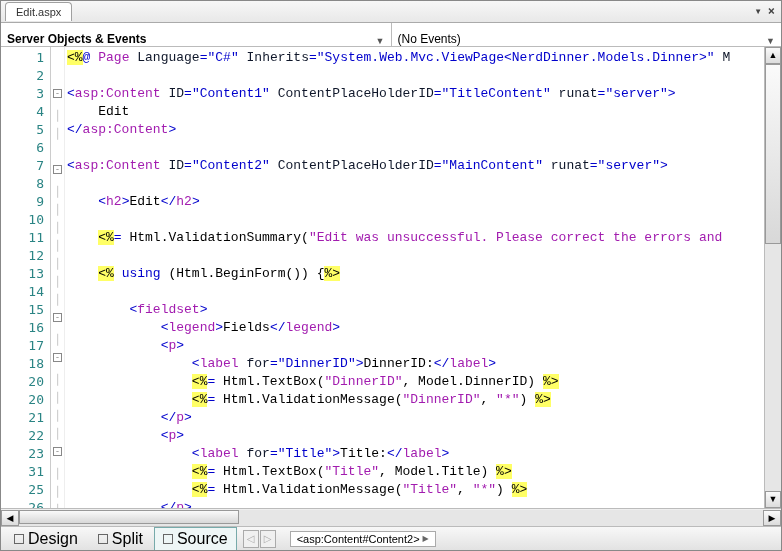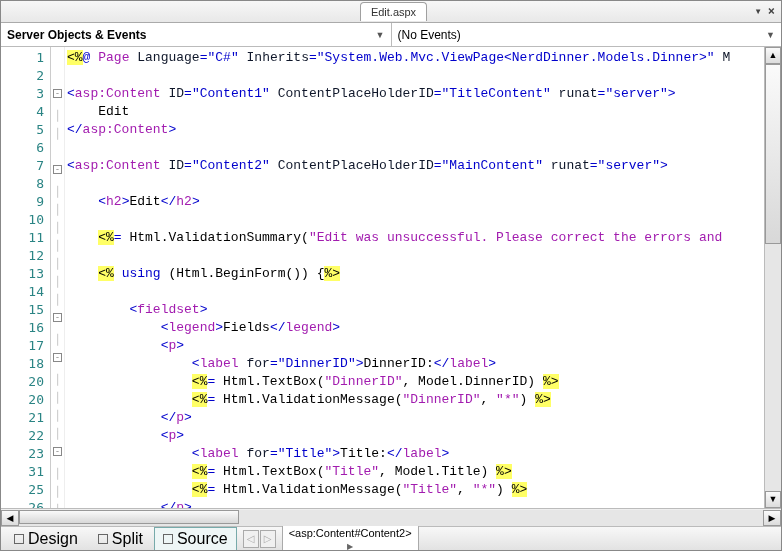--- a/index.html
+++ b/index.html
@@ -1,23 +1,23 @@
 <!DOCTYPE html>
 <html><head>
 <meta charset="utf-8">
 <style>
 * { margin: 0; padding: 0; box-sizing: border-box; }
 body { font-family: "Segoe UI", Tahoma, sans-serif; font-size: 12px; background: #fff; width: 782px; height: 551px; border: 1px solid #888; overflow: hidden; display: flex; flex-direction: column; }
-.tab-bar { display: flex; align-items: center; height: 22px; background: linear-gradient(#f7f7f7,#e8e8e8); border-bottom: 1px solid #aaa; padding-left: 4px; position: relative; flex-direction: column; }
+.tab-bar { display: flex; align-items: flex-start; height: 22px; background: linear-gradient(#f7f7f7,#e8e8e8); border-bottom: 1px solid #aaa; padding-left: 4px; position: relative; flex-direction: column; }
 .tab { padding: 3px 10px 3px 10px; border: 1px solid #a0a0a0; border-bottom: none; border-top-left-radius: 4px; border-top-right-radius: 4px; margin-right: -1px; background: linear-gradient(#f0f0f0,#d8d8d8); color: #333; cursor: pointer; font-size: 11px; }
 .tab.active { background: #fff; position: relative; top: 1px; }
 .tab-controls { position: absolute; right: 6px; top: 3px; display: flex; gap: 6px; color: #444; }
 .tab-controls span { cursor: pointer; font-family: monospace; font-weight: bold; }
 .dropdown-row { display: flex; height: 24px; border-bottom: 1px solid #bbb; }
-.dd { flex: 1; display: flex; align-items: center; justify-content: space-between; padding: 0 6px; border-right: 1px solid #bbb; background: #fff; cursor: pointer; }
+.dd { flex: 1; display: flex; align-items: flex-end; justify-content: space-between; padding: 0 6px; border-right: 1px solid #bbb; background: #fff; cursor: pointer; }
 .dd:last-child { border-right: none; }
 .dd .arrow { font-size: 9px; color: #555; }
 .editor-area { flex: 1; display: flex; overflow: hidden; position: relative; background: #fff; }
 .gutter { width: 50px; background: #fff; border-right: 1px solid #ccc; text-align: right; color: #2a8484; font-family: Consolas, monospace; font-size: 13px; padding-top: 2px; }
 .gutter div { padding-right: 6px; height: 18px; line-height: 18px; }
 .fold-col { width: 14px; background: #fff; font-family: monospace; font-size: 10px; color: #888; padding-top: 2px; border-right: 1px solid #eee; }
 .fold-col div { height: 18px; line-height: 18px; text-align: center; }
 .fold-col .box { border: 1px solid #888; width: 9px; height: 9px; margin: 4px auto 0; line-height: 7px; font-size: 9px; cursor: pointer; }
 .code { flex: 1; padding-top: 2px; font-family: Consolas, "Courier New", monospace; font-size: 13px; white-space: pre; overflow: hidden; }
 .code .line { height: 18px; line-height: 18px; padding-left: 2px; }
@@ -33,21 +33,21 @@
 .vscroll { position: absolute; right: 0; top: 0; bottom: 0; width: 17px; background: #efefef; border-left: 1px solid #bbb; display: flex; flex-direction: column; }
 .vscroll .arrow-btn { height: 17px; border: 1px solid #999; background: linear-gradient(#fafafa,#dcdcdc); text-align: center; font-size: 9px; line-height: 14px; cursor: pointer; }
 .vscroll .vtrack { flex: 1; position: relative; background: #e6e6e6; }
 .vscroll .vthumb { position: absolute; top: 0; left: 0; right: 0; height: 180px; border: 1px solid #999; background: linear-gradient(#fafafa,#d8d8d8); }
 .status-bar { height: 24px; border-top: 1px solid #bbb; display: flex; align-items: center; background: linear-gradient(#f8f8f8,#e2e2e2); padding: 0 4px; gap: 2px; }
 .view-btn { display: flex; align-items: center; gap: 4px; padding: 2px 8px; border: 1px solid transparent; cursor: pointer; font-size: 16px; }
 .view-btn.active { border: 1px solid #7aa; background: #eef6f6; }
 .view-btn .vicon { width: 10px; height: 10px; border: 1px solid #666; display: inline-block; }
 .nav-btns { display: flex; gap: 1px; margin-left: 4px; }
 .nav-btn { width: 16px; height: 18px; border: 1px solid #aaa; background: #f0f0f0; text-align: center; font-size: 10px; line-height: 16px; cursor: pointer; color: #aaa; }
-.breadcrumb-item { border: 1px solid #aaa; background: #fff; padding: 1px 6px; font-size: 11px; margin-left: 4px; cursor: pointer; display: flex; align-items: center; gap: 3px; flex-direction: column; }
+.breadcrumb-item { border: 1px solid #aaa; background: #fff; padding: 1px 6px; font-size: 11px; margin-left: 12px; cursor: pointer; display: flex; align-items: center; gap: 3px; }
 .breadcrumb-item .barrow { font-size: 8px; color: #666; }
 .editor-wrap { flex:1; display:flex; flex-direction:column; overflow:hidden; }
 .editor-scroll-wrap { flex:1; position:relative; display:flex; overflow:hidden; }
 </style>
 </head>
 <body>
 
 <div class="tab-bar">
     <div class="tab active">Edit.aspx</div>
 

